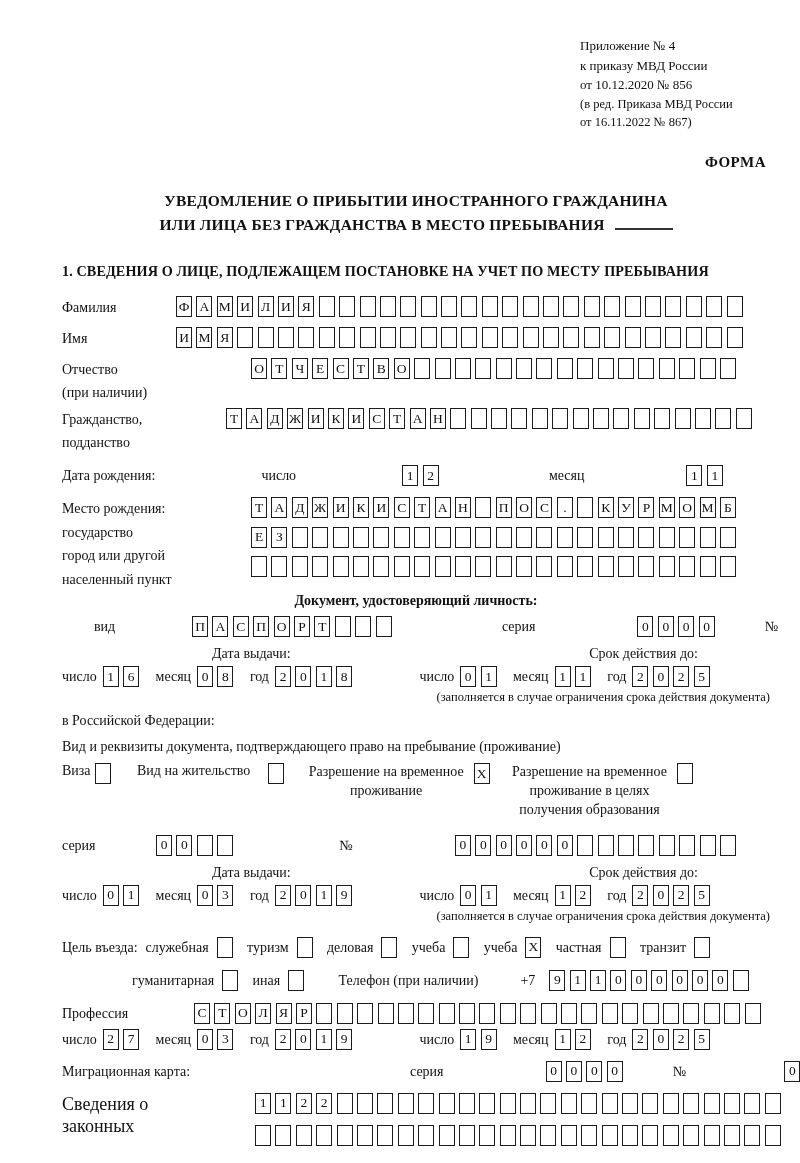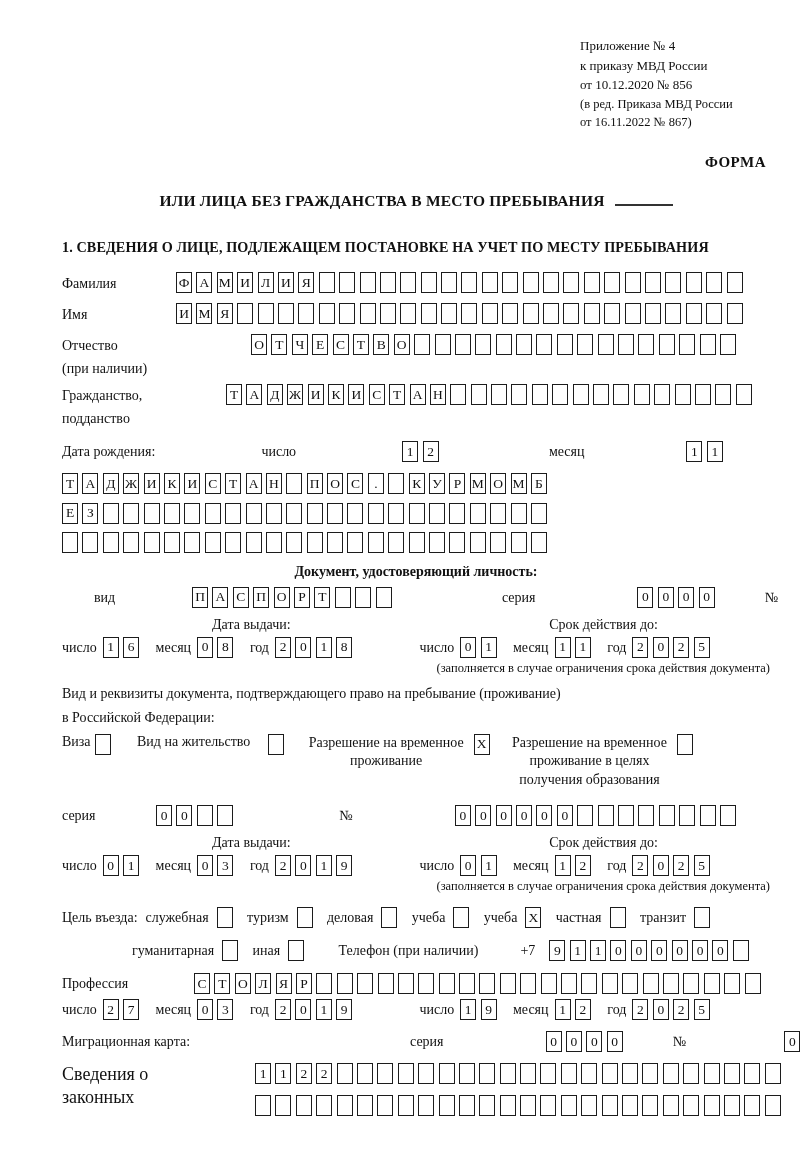--- a/index.html
+++ b/index.html
@@ -31,21 +31,21 @@
     display:inline-flex; align-items:center; justify-content:center;
     font-size:13.5px; background:#fff;
   }
   .gap6{width:6px;flex:none;} .gap10{width:10px;flex:none;} .gap14{width:14px;flex:none;} .gap20{width:20px;flex:none;}
 
   .center-bold { text-align:center; font-weight:bold; font-size:14px; margin-top:10px; }
   .note { text-align:right; font-size:12.5px; margin-top:3px; }
 
   .date-headers { display:flex; font-size:14px; margin-top:8px; }
   .dh-left { margin-left:150px; }
-  .dh-right { margin-left:auto; margin-right:112px; }
+  .dh-right { margin-left:auto; margin-right:72px; }
   .dates-row { display:flex; align-items:center; margin-top:4px; }
   .dgroup { display:flex; align-items:center; }
   .dgroup .lbl { line-height:21px; margin-right:6px; }
   .dgroup .boxes { margin-right:12px; }
   .dgroup .boxes:last-child { margin-right:0; }
   .dright { margin-left:auto; margin-right:56px; }
 
   
   .permit-row { display:flex; align-items:flex-start; margin-top:8px; font-size:14px; }
   .permit-item { display:flex; align-items:flex-start; }
@@ -70,20 +70,21 @@
   <div class="hdr-block">
     <div>Приложение № 4</div>
     <div>к приказу МВД России</div>
     <div>от 10.12.2020 № 856</div>
     <div class="small">(в ред. Приказа МВД России</div>
     <div class="small">от 16.11.2022 № 867)</div>
   </div>
   <div class="forma">ФОРМА</div>
 
   <div class="title">
+    <div>УВЕДОМЛЕНИЕ О ПРИБЫТИИ ИНОСТРАННОГО ГРАЖДАНИНА</div>
     <div><span>ИЛИ ЛИЦА БЕЗ ГРАЖДАНСТВА В МЕСТО ПРЕБЫВАНИЯ</span><span class="uline"></span></div>
   </div>
 
   <div class="sec-heading">1. СВЕДЕНИЯ О ЛИЦЕ, ПОДЛЕЖАЩЕМ ПОСТАНОВКЕ НА УЧЕТ ПО МЕСТУ ПРЕБЫВАНИЯ</div>
 
   <div class="row" style="margin-top:16px;">
     <span class="lbl" style="width:68px;">Фамилия</span>
     <span class="boxes">
         <span class="cell">Ф</span>
         <span class="cell">А</span>
@@ -250,20 +251,26 @@
       </span>
       <span class="gap10"></span>
     <span class="lbl">женский</span>
       <span class="gap14"></span>
     <span class="boxes">
         <span class="cell"></span>
       </span>
   </div>
 
   <div class="row" style="margin-top:10px;">
+    <div class="multi-label">
+      <div>Место рождения:</div>
+      <div>государство</div>
+      <div>город или другой</div>
+      <div>населенный пункт</div>
+    </div>
     <div class="box-rows">
       <div class="boxes">
           <span class="cell">Т</span>
           <span class="cell">А</span>
           <span class="cell">Д</span>
           <span class="cell">Ж</span>
           <span class="cell">И</span>
           <span class="cell">К</span>
           <span class="cell">И</span>
           <span class="cell">С</span>
@@ -420,22 +427,22 @@
       <span class="boxes">
           <span class="cell">2</span>
           <span class="cell">0</span>
           <span class="cell">2</span>
           <span class="cell">5</span>
         </span>
     </div>
   </div>
   <div class="note">(заполняется в случае ограничения срока действия документа)</div>
 
+  <div style="font-size:14px; margin-top:8px;">в Российской Федерации:</div>
   <div style="font-size:14px; margin-top:10px;">Вид и реквизиты документа, подтверждающего право на пребывание (проживание)</div>
-  <div style="font-size:14px; margin-top:8px;">в Российской Федерации:</div>
 
   <div class="permit-row">
     <div class="permit-item">
       <span>Виза</span>
       <span class="boxes cb" style="margin-left:4px;">
           <span class="cell"></span>
         </span>
     </div>
     <div class="permit-item" style="margin-left:22px;">
       <span>Вид на жительство</span>

